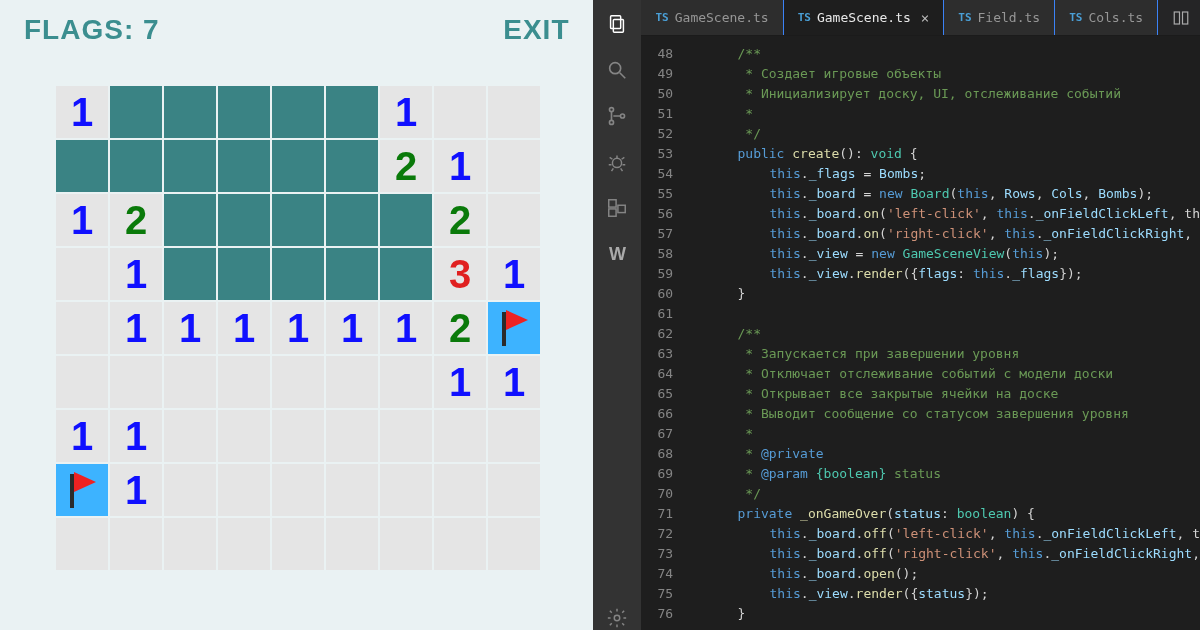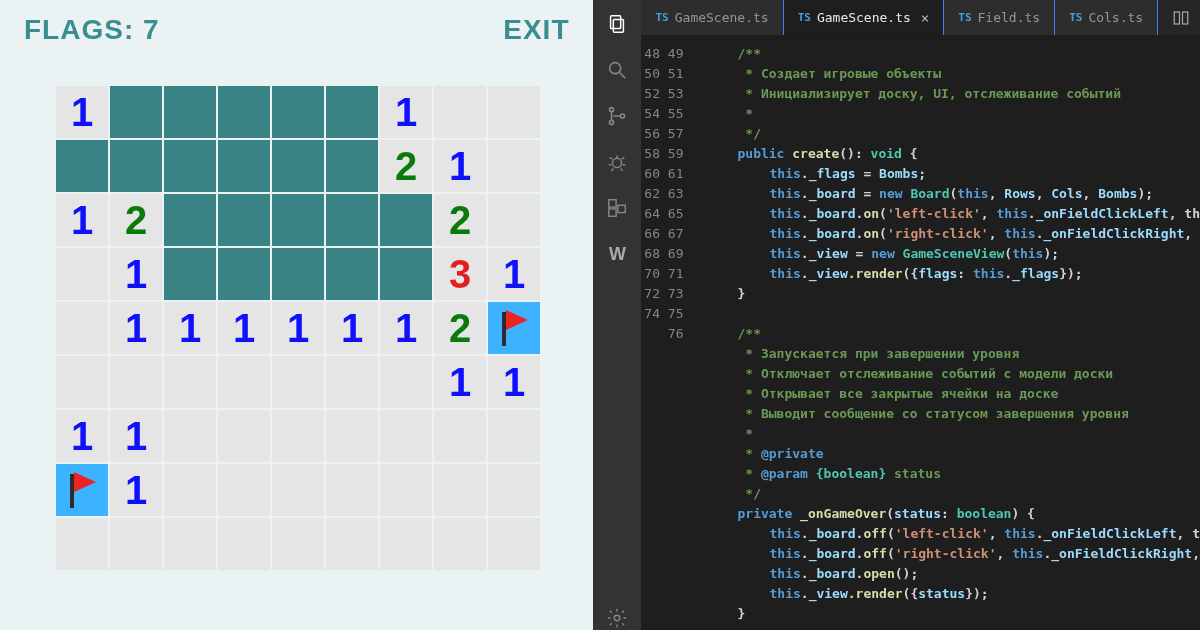--- a/index.html
+++ b/index.html
@@ -74,27 +74,27 @@
     padding: 0 14px; font-size:13px; color:#969696;
     background:#2d2d2d; border-right:1px solid #3b82f6;
     white-space:nowrap;
   }
   .tab.active { background:#1e1e1e; color:#e8e8e8; }
   .tab .ts { color:#4a9fd6; font-weight:bold; font-size:11px;}
   .tab .close { color:#bbb; font-size:14px; margin-left:4px;}
   .tabs .right-actions { margin-left:auto; display:flex; align-items:center; padding:0 10px; color:#aaa;}
   .code-area { flex:1; display:flex; overflow:hidden; background:#1e1e1e;}
   .gutter {
-    width:54px; text-align:right; padding: 8px 12px 0 0;
+    width:54px; text-align:left; padding: 8px 12px 0 16px;
     color:#858585; font-size:13px; line-height:20px; user-select:none;
     background:#1e1e1e;
   }
   .code {
     flex:1; padding:8px 0 0 10px; font-size:13px; line-height:20px;
-    white-space:pre; color:#d4d4d4; overflow:hidden;font-weight:bold;
+    white-space:pre; color:#d4d4d4; overflow:hidden;
   }
   .tok-kw   { color:#569cd6; }
   .tok-fn   { color:#dcdcaa; }
   .tok-type { color:#4ec9b0; }
   .tok-str  { color:#ce9178; }
   .tok-var  { color:#9cdcfe; }
   .tok-cmt  { color:#6a9955; }
   .tok-pun  { color:#d4d4d4; }
   .tok-this { color:#569cd6; }
   .tok-dtag { color:#569cd6; }

